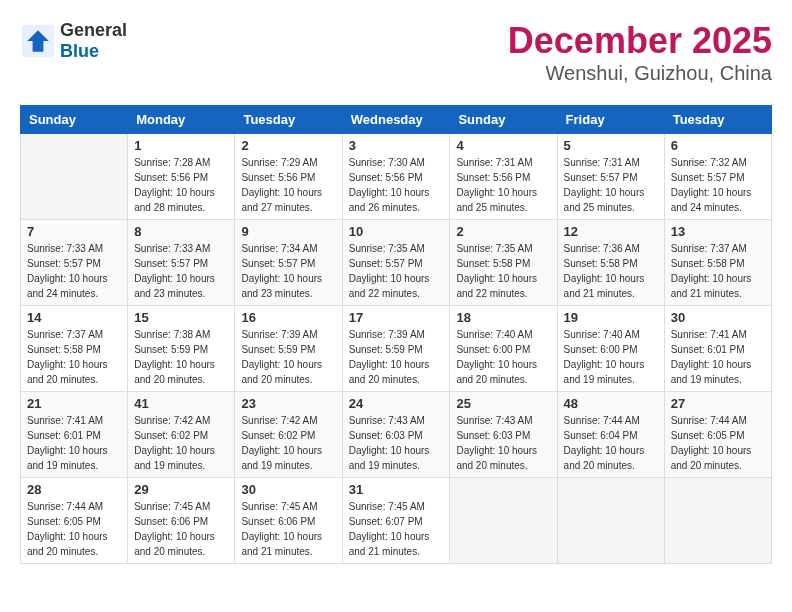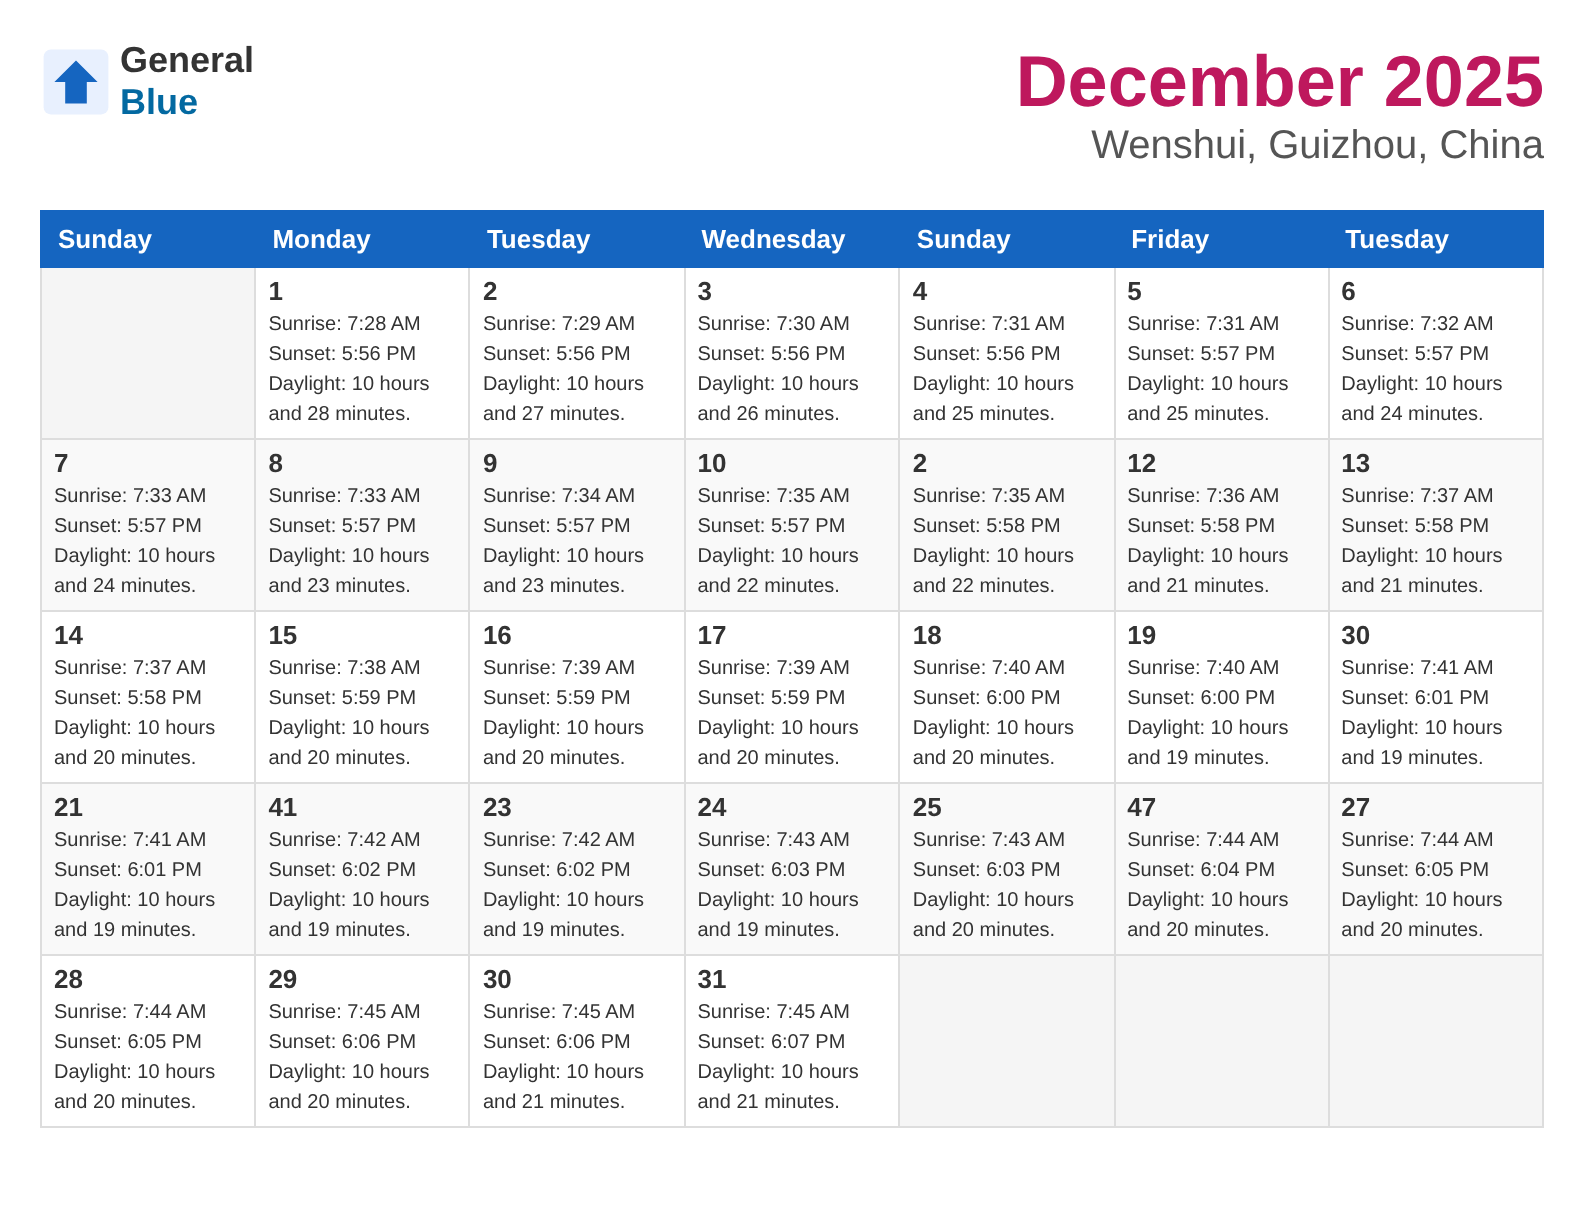--- a/index.html
+++ b/index.html
@@ -219,21 +219,21 @@
         </td>
         <td>
           <span class="day-number">24</span>
           <div class="day-info">Sunrise: 7:43 AM<br>Sunset: 6:03 PM<br>Daylight: 10 hours and 19 minutes.</div>
         </td>
         <td>
           <span class="day-number">25</span>
           <div class="day-info">Sunrise: 7:43 AM<br>Sunset: 6:03 PM<br>Daylight: 10 hours and 20 minutes.</div>
         </td>
         <td>
-          <span class="day-number">47</span>
+          <span class="day-number">48</span>
           <div class="day-info">Sunrise: 7:44 AM<br>Sunset: 6:04 PM<br>Daylight: 10 hours and 20 minutes.</div>
         </td>
         <td>
           <span class="day-number">27</span>
           <div class="day-info">Sunrise: 7:44 AM<br>Sunset: 6:05 PM<br>Daylight: 10 hours and 20 minutes.</div>
         </td>
       </tr>
       <tr>
         <td>
           <span class="day-number">28</span>

